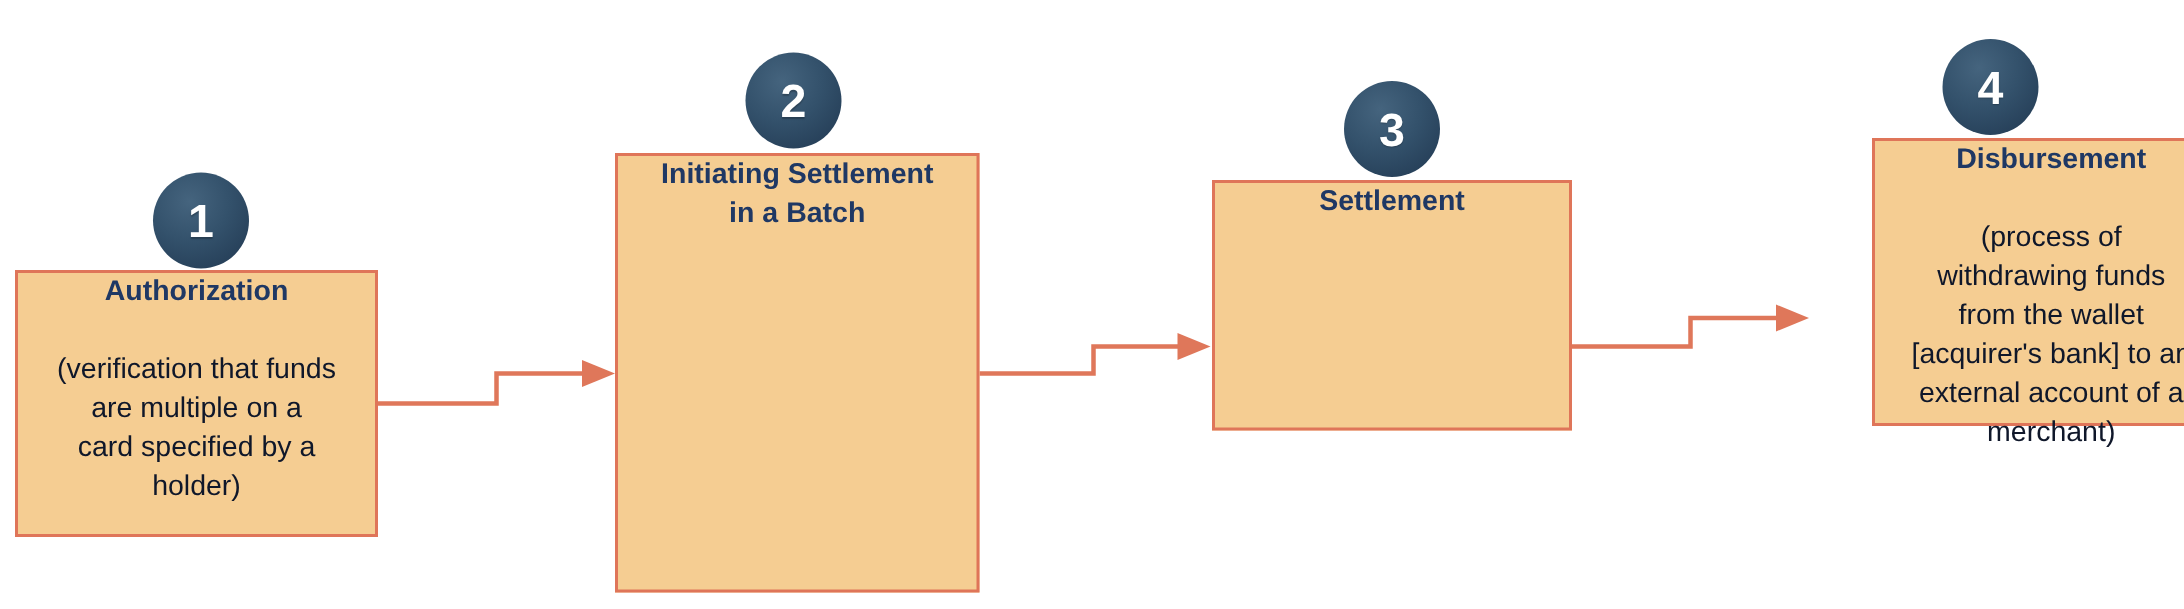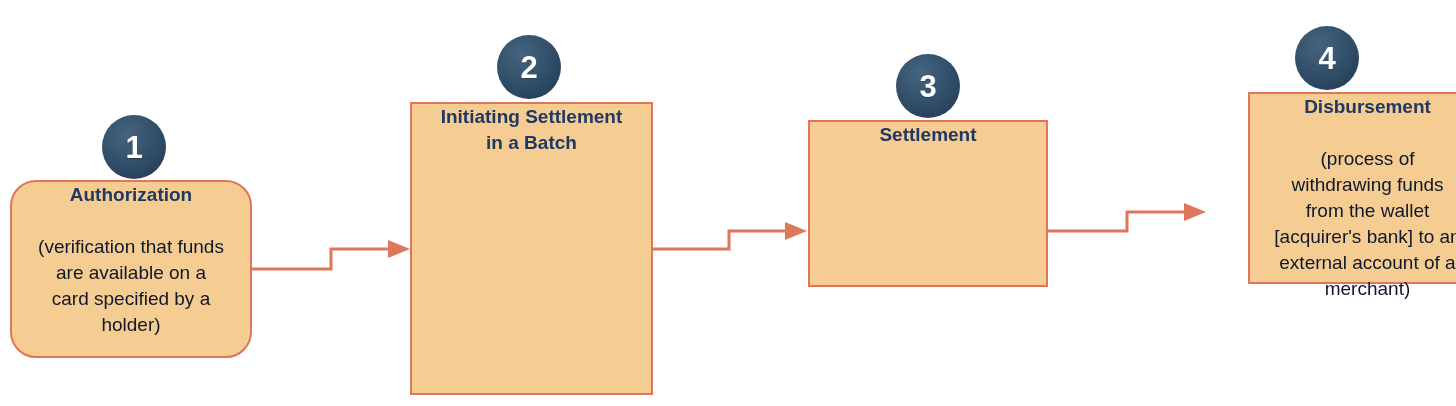--- a/index.html
+++ b/index.html
@@ -84,24 +84,24 @@
     </g>
     <g>
       <path d="M1048,231 H1127 V212 H1186" fill="none" stroke="#df775a" stroke-width="3"></path>
       <polygon points="1184,203 1206,212 1184,221" fill="#df775a"></polygon>
     </g>
   </svg>
 
   <div class="step-circle" style="left:102px; top:115px;">
     <span class="step-num">1</span>
   </div>
-  <div class="step-box" style="left:10px; top:180px; width:242px; height:178px;border-radius:26px;">
+  <div class="step-box" style="left:10px; top:180px; width:242px; height:178px;">
     <div class="box-title">Authorization</div>
     <div class="box-desc">(verification that funds
-are available on a
+are multiple on a
 card specified by a
 holder)</div>
   </div>
 
   <div class="step-circle" style="left:497px; top:35px;">
     <span class="step-num">2</span>
   </div>
   <div class="step-box" style="left:410px; top:102px; width:243px; height:293px;">
     <div class="box-title">Initiating Settlement
 in a Batch</div>

